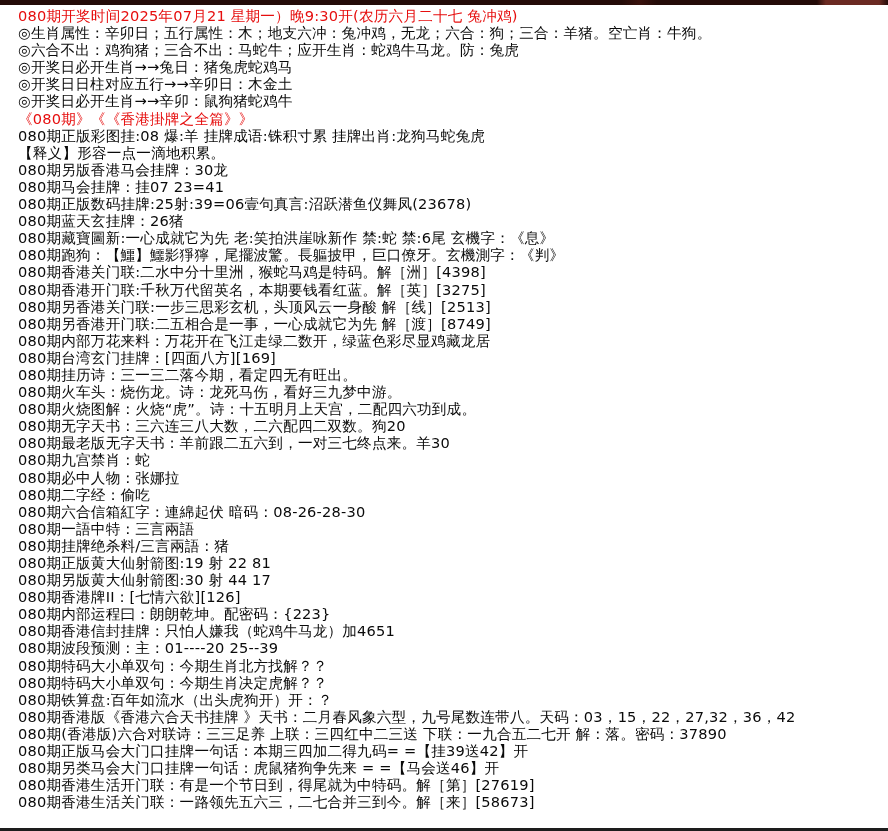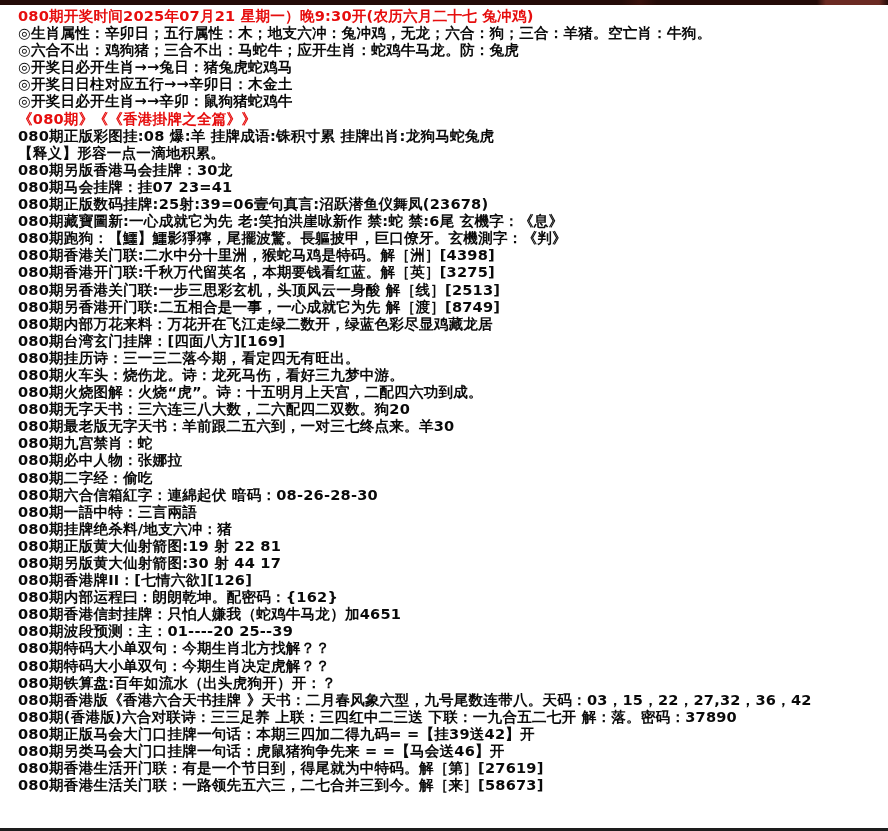--- a/index.html
+++ b/index.html
@@ -19,21 +19,21 @@
     width:888px;height:3px;
     background:#1d1d1d;
   }
   .content{
     padding:2px 4px 0 18px;
   }
   .ln{
     height:17.1px;
     line-height:17.1px;
     font-size:14.6px;
-    font-weight:bold;
+    font-weight:normal;
     color:#0a0a0a;
     white-space:pre;
     letter-spacing:0.2px;
     overflow:visible;
   }
   .ln.red{ color:#e60e0e; }
 </style>
 </head>
 <body>
 
@@ -45,43 +45,44 @@
   <div class="ln">◎六合不出：鸡狗猪；三合不出：马蛇牛；应开生肖：蛇鸡牛马龙。防：兔虎</div>
   <div class="ln">◎开奖日必开生肖→→兔日：猪兔虎蛇鸡马</div>
   <div class="ln">◎开奖日日柱对应五行→→辛卯日：木金土</div>
   <div class="ln">◎开奖日必开生肖→→辛卯：鼠狗猪蛇鸡牛</div>
   <div class="ln red">《080期》《《香港掛牌之全篇》》</div>
   <div class="ln">080期正版彩图挂:08 爆:羊 挂牌成语:铢积寸累 挂牌出肖:龙狗马蛇兔虎</div>
   <div class="ln">【释义】形容一点一滴地积累。</div>
   <div class="ln">080期另版香港马会挂牌：30龙</div>
   <div class="ln">080期马会挂牌：挂07 23=41</div>
   <div class="ln">080期正版数码挂牌:25射:39=06壹句真言:沼跃潜鱼仪舞凤(23678)</div>
+  <div class="ln">080期蓝天玄挂牌：26猪</div>
   <div class="ln">080期藏寶圖新:一心成就它为先 老:笑拍洪崖咏新作 禁:蛇 禁:6尾 玄機字：《息》</div>
   <div class="ln">080期跑狗：【鱷】鱷影猙獰，尾擺波驚。長軀披甲，巨口僚牙。玄機測字：《判》</div>
   <div class="ln">080期香港关门联:二水中分十里洲，猴蛇马鸡是特码。解［洲］[4398]</div>
   <div class="ln">080期香港开门联:千秋万代留英名，本期要钱看红蓝。解［英］[3275]</div>
   <div class="ln">080期另香港关门联:一步三思彩玄机，头顶风云一身酸 解［线］[2513]</div>
   <div class="ln">080期另香港开门联:二五相合是一事，一心成就它为先 解［渡］[8749]</div>
   <div class="ln">080期内部万花来料：万花开在飞江走绿二数开，绿蓝色彩尽显鸡藏龙居</div>
   <div class="ln">080期台湾玄门挂牌：[四面八方][169]</div>
   <div class="ln">080期挂历诗：三一三二落今期，看定四无有旺出。</div>
   <div class="ln">080期火车头：烧伤龙。诗：龙死马伤，看好三九梦中游。</div>
   <div class="ln">080期火烧图解：火烧“虎”。诗：十五明月上天宫，二配四六功到成。</div>
   <div class="ln">080期无字天书：三六连三八大数，二六配四二双数。狗20</div>
   <div class="ln">080期最老版无字天书：羊前跟二五六到，一对三七终点来。羊30</div>
   <div class="ln">080期九宫禁肖：蛇</div>
   <div class="ln">080期必中人物：张娜拉</div>
   <div class="ln">080期二字经：偷吃</div>
   <div class="ln">080期六合信箱紅字：連綿起伏 暗码：08-26-28-30</div>
   <div class="ln">080期一語中特：三言兩語</div>
-  <div class="ln">080期挂牌绝杀料/地支六冲：猪</div>
+  <div class="ln">080期挂牌绝杀料/三言兩語：猪</div>
   <div class="ln">080期正版黄大仙射箭图:19 射 22 81</div>
   <div class="ln">080期另版黄大仙射箭图:30 射 44 17</div>
   <div class="ln">080期香港牌II：[七情六欲][126]</div>
-  <div class="ln">080期内部运程曰：朗朗乾坤。配密码：{162}</div>
+  <div class="ln">080期内部运程曰：朗朗乾坤。配密码：{223}</div>
   <div class="ln">080期香港信封挂牌：只怕人嫌我（蛇鸡牛马龙）加4651</div>
   <div class="ln">080期波段预测：主：01----20 25--39</div>
   <div class="ln">080期特码大小单双句：今期生肖北方找解？？</div>
   <div class="ln">080期特码大小单双句：今期生肖决定虎解？？</div>
   <div class="ln">080期铁算盘:百年如流水（出头虎狗开）开：？</div>
   <div class="ln">080期香港版《香港六合天书挂牌 》天书：二月春风象六型，九号尾数连带八。天码：03，15，22，27,32，36，42</div>
   <div class="ln">080期(香港版)六合对联诗：三三足养 上联：三四红中二三送 下联：一九合五二七开 解：落。密码：37890</div>
   <div class="ln">080期正版马会大门口挂牌一句话：本期三四加二得九码= =【挂39送42】开</div>
   <div class="ln">080期另类马会大门口挂牌一句话：虎鼠猪狗争先来 = =【马会送46】开</div>
   <div class="ln">080期香港生活开门联：有是一个节日到，得尾就为中特码。解［第］[27619]</div>

